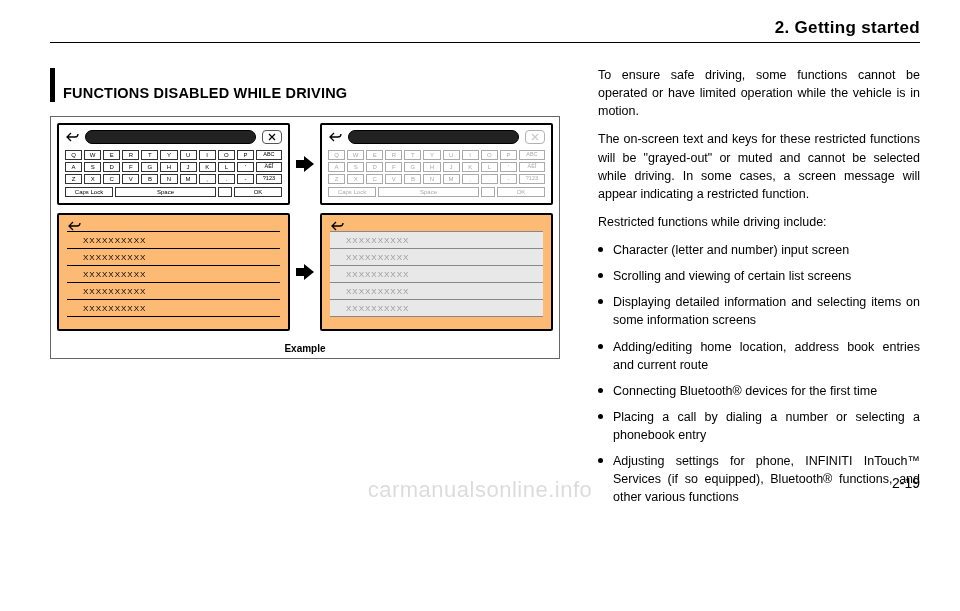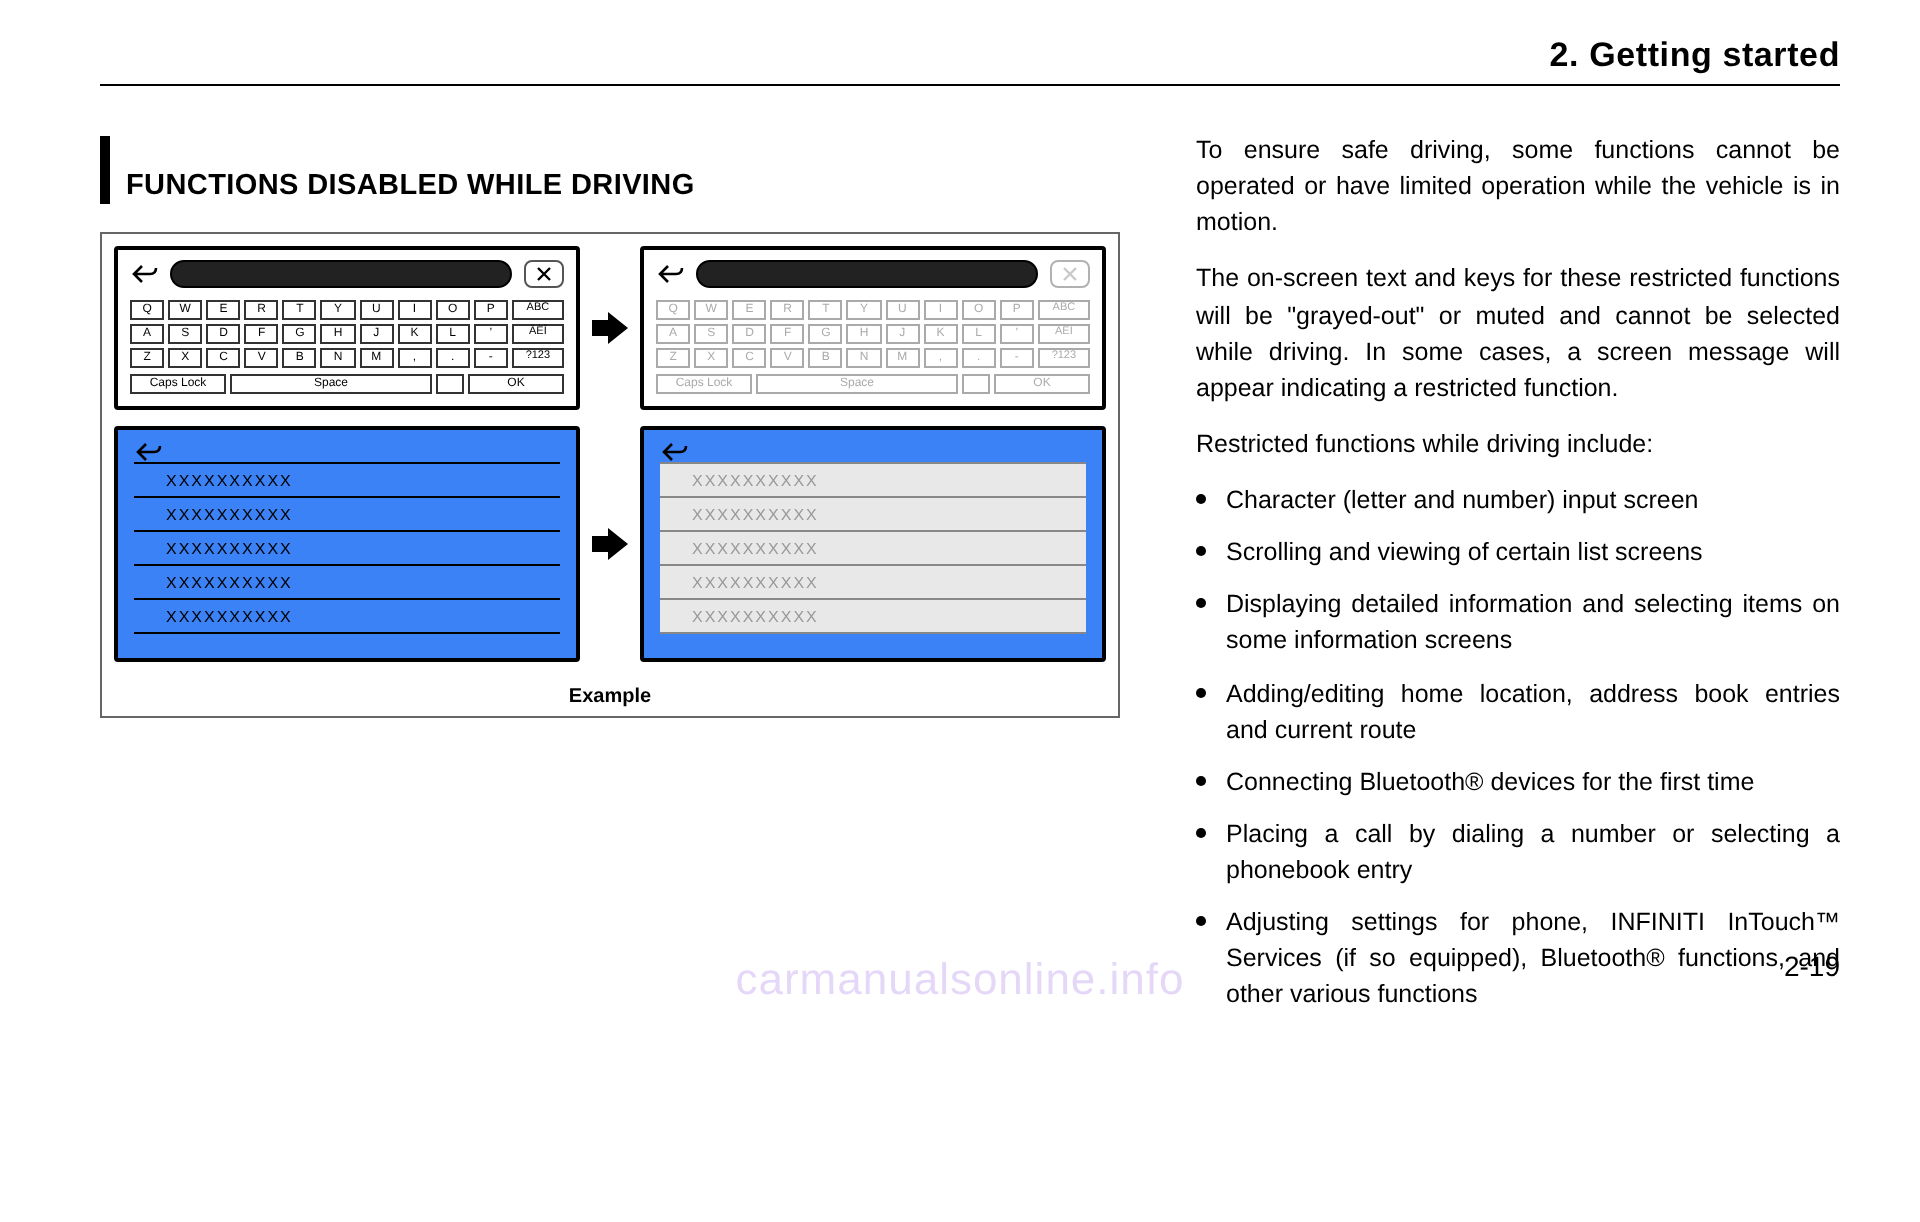--- a/index.html
+++ b/index.html
@@ -26,34 +26,34 @@
   .kbd { display:flex; flex-direction:column; gap:2px; margin-top:2px; }
   .krow { display:flex; gap:2px; }
   .key { border:1px solid #333; font-size:6px; text-align:center; padding:1px 0; flex:1; min-width:0; line-height:1; background:#fff; }
   .key.dim { color:#aaa; border-color:#aaa; }
   .key.mode { flex: 0 0 26px; font-size:5.5px; }
   .key.wide { flex: 0 0 48px; }
   .key.space { flex:1; }
   .krow.bot { margin-top:1px; }
   .arrow-cell { display:flex; align-items:center; justify-content:center; }
   .arrow-cell svg { display:block; }
-  .list-screen { border:2px solid #000; border-radius:2px; padding:6px 8px 10px; min-height:118px; background:#3b82f6; }
+  .list-screen { border:2px solid #000; border-radius:2px; padding:6px 8px 10px; min-height:118px; background:#fdba74; }
   .list-screen .back-icn { margin-bottom:4px; }
   .lrow { border-top:1px solid #000; font-size:8px; letter-spacing:1px; padding:4px 0 3px 16px; }
   .lrow:last-child { border-bottom:1px solid #000; }
   .lrow.dim { color:#999; background:#e8e8e8; border-color:#888;}
   .list-screen.dim .lrow { opacity:1;}
   .example-lbl { text-align:center; font-weight:700; font-size:10px; margin-top:12px; }
   
   .para { margin-bottom: 10px; text-align: justify; }
   ul.b { list-style: none; padding: 0; }
   ul.b li { display: flex; gap: 10px; margin-bottom: 8px; text-align: justify; }
   ul.b li .dot { flex:none; width:5px; height:5px; border-radius:50%; background:#000; margin-top:6px; }
   .pagenum { position:absolute; bottom:18px; right:40px; font-weight:400; font-size:14px; }
-  .watermark { position:absolute; left:50%; transform:translateX(-50%) translateY(-2px); bottom:4px; font-size:22px; font-weight:500; color:#6d28d9; opacity:.18; letter-spacing:.5px; pointer-events:none;}
+  .watermark { position:absolute; left:50%; transform:translateX(-50%) translateY(-2px); bottom:4px; font-size:22px; font-weight:500; color:#404040; opacity:.18; letter-spacing:.5px; pointer-events:none;}
 </style>
 </head>
 <body>
 
 <div class="page">
   <div class="chapter">2. Getting started</div>
   <div class="hr-top"></div>
 
   <div class="columns">
 

